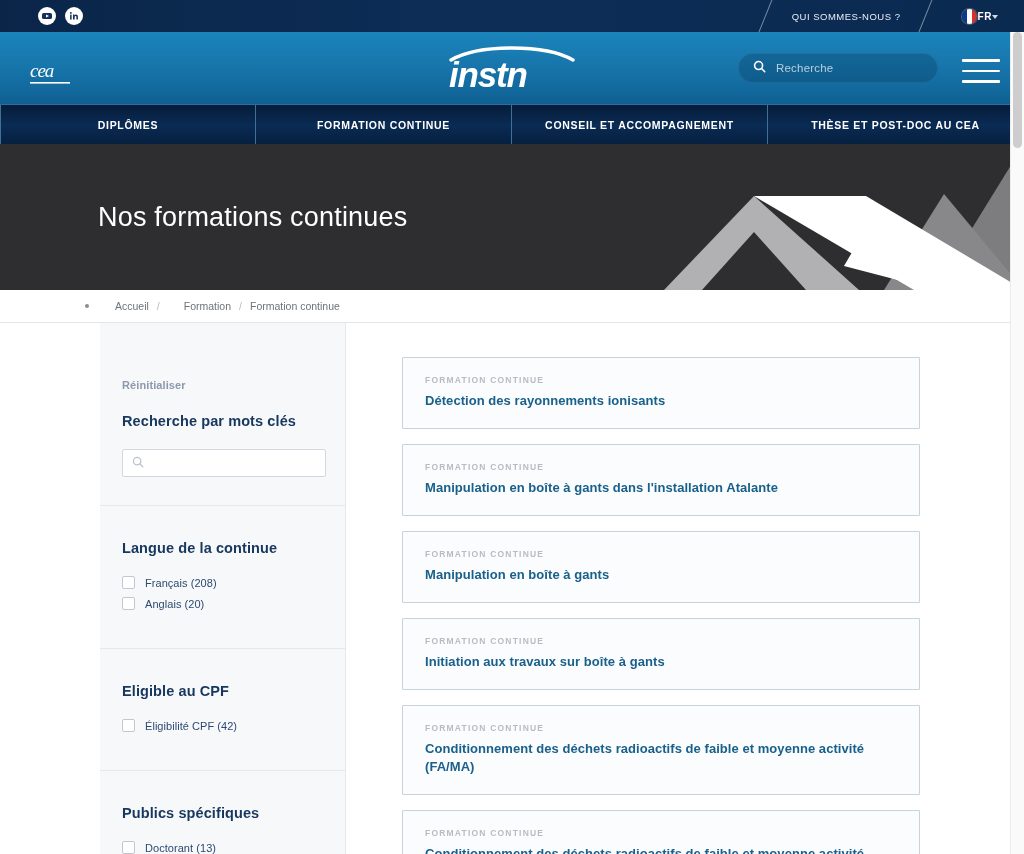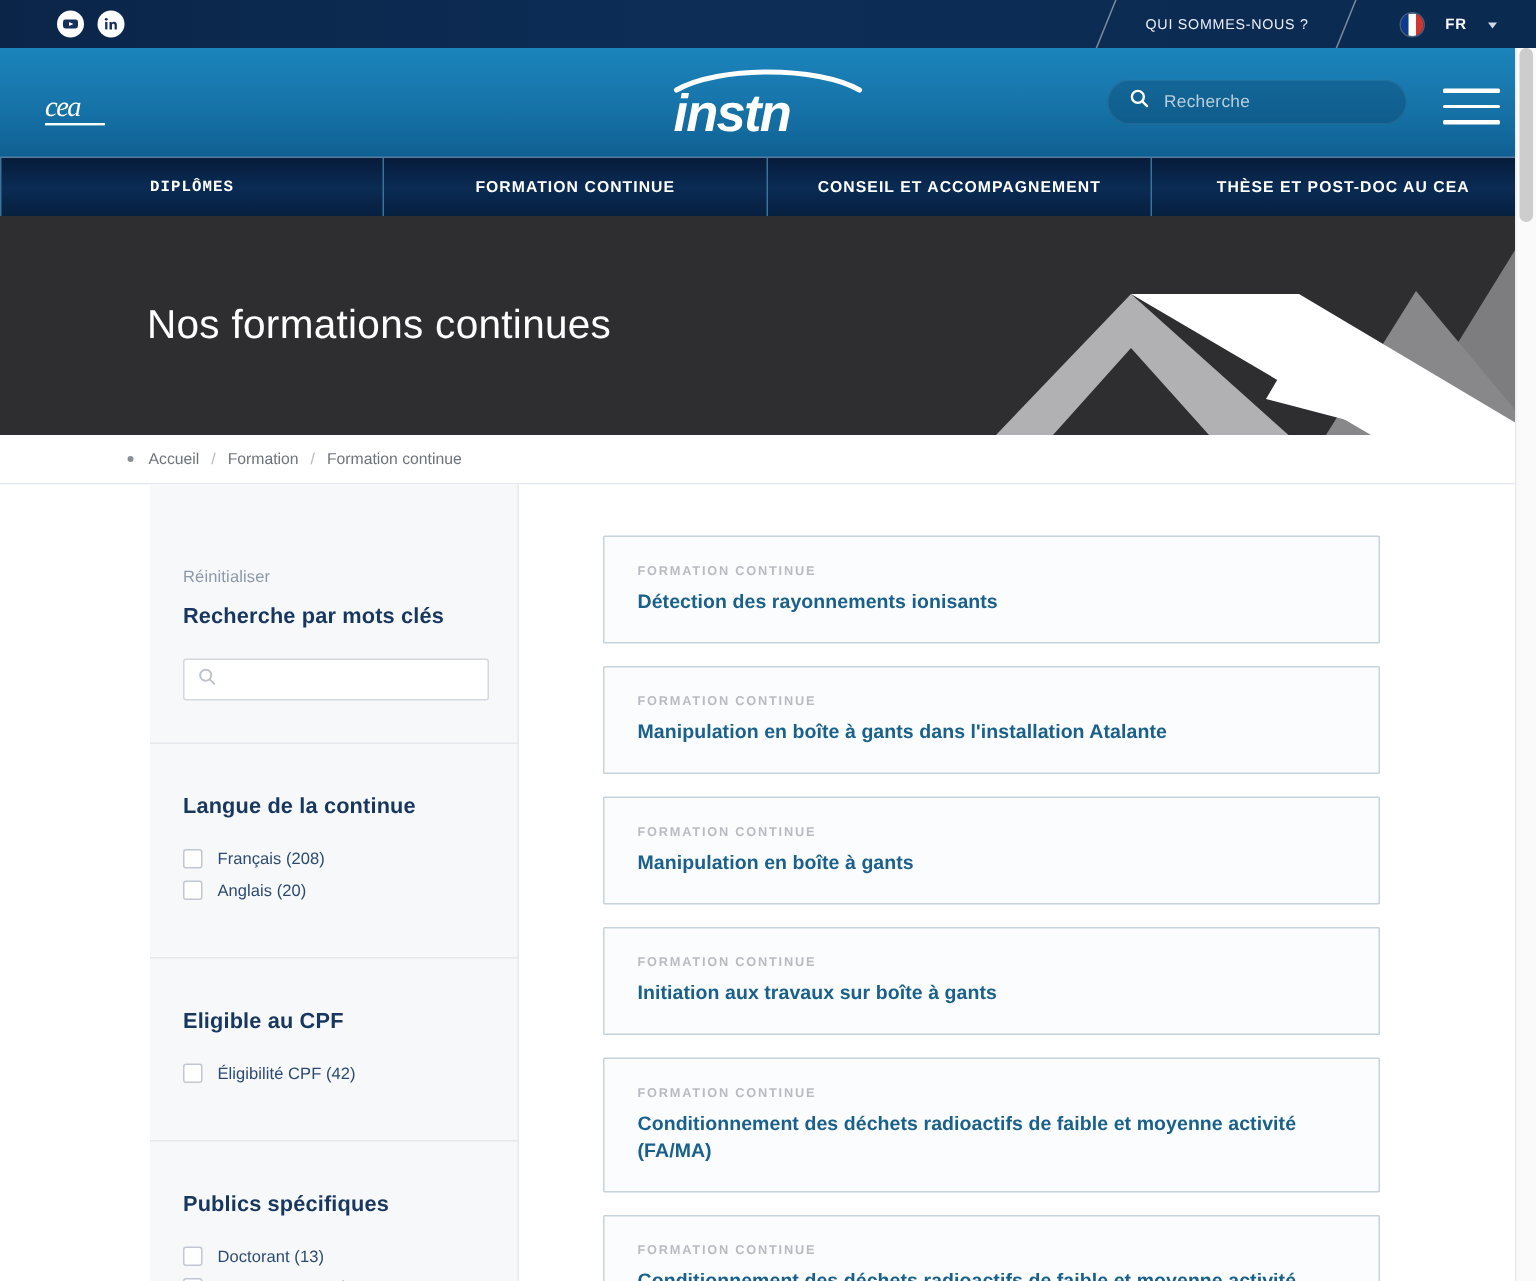--- a/index.html
+++ b/index.html
@@ -39,21 +39,21 @@
   .diag:after{
     content:"";position:absolute;left:11px;top:-4px;
     width:1px;height:40px;background:rgba(255,255,255,.45);
     transform:rotate(22deg);transform-origin:top;
   }
   .qui{
     font-size:9.5px;letter-spacing:.5px;color:#e9eef6;
     padding:0 22px 0 4px;white-space:nowrap;
   }
   .lang{
-    display:flex;align-items:center;gap:14px;
+    display:flex;align-items:center;gap:0;
     padding:0 26px 0 14px;
   }
   .flag{
     width:15px;height:15px;border-radius:50%;overflow:hidden;display:flex;
     box-shadow:0 0 0 1px rgba(255,255,255,.25);
   }
   .flag i{display:block;height:100%;flex:1;}
   .flag .b{background:#0b3a8f;}
   .flag .w{background:#ffffff;}
   .flag .r{background:#d0362f;}
@@ -97,21 +97,21 @@
   .nav{
     height:40px;display:flex;
     background:linear-gradient(180deg,#061c3a 0%,#0a2b54 52%,#06203f 100%);
     border-top:1px solid #2e6d9e;
   }
   .nav-item{
     flex:0 0 auto;display:flex;align-items:center;justify-content:center;
     color:#fff;font-size:10.5px;font-weight:bold;letter-spacing:.7px;
     border-right:1px solid #3d7198;cursor:pointer;
   }
-  .nav-item:first-child{border-left:1px solid #3d7198;font-family:Liberation Mono, monospace;}
+  .nav-item:first-child{border-left:1px solid #3d7198;}
   .nav-i0{width:256px;}
   .nav-i1{width:256px;}
   .nav-i2{width:256px;}
   .nav-i3{width:255px;border-right:none;}
 
   
   .hero{
     position:relative;height:146px;background:#2e2e30;overflow:hidden;
   }
   .hero-title{
@@ -120,34 +120,34 @@
   }
   .hero svg{position:absolute;right:0;top:0;height:146px;width:380px;}
 
   
   .crumbbar{
     height:33px;background:#ffffff;border-bottom:1px solid #e3e6ea;
     display:flex;align-items:center;padding-left:85px;
   }
   .crumb-dot{width:4px;height:4px;border-radius:50%;background:#8a8f97;margin-right:10px;}
   .crumb{font-size:10.5px;color:#6d737b;}
-  .crumb.link{color:#6d737b;cursor:pointer;}
+  .crumb.link{color:#6d737b;cursor:pointer;margin-left:16px;}
   .crumb-sep{font-size:10.5px;color:#b6bbc2;margin:0 8px;}
 
   
   .page{display:flex;height:537px;background:#fff;}
   .sidebar{
     width:246px;margin-left:100px;background:#f7f8fa;
     border-right:1px solid #e6e8ec;
   }
   .sb-block{padding:0 22px;}
   .sb-block.first{padding-top:56px;padding-bottom:28px;border-bottom:1px solid #e6e8ec;}
   .sb-block.sec{padding-top:34px;padding-bottom:30px;border-bottom:1px solid #e6e8ec;}
   .reset{
-    font-size:11px;color:#8d98ab;font-weight:normal;letter-spacing:.1px;margin-bottom:12px;cursor:pointer;
+    font-size:11px;color:#8d98ab;font-weight:bold;letter-spacing:.1px;margin-bottom:22px;cursor:pointer;
   }
   .sb-title{
     font-size:14.5px;font-weight:bold;color:#17375e;letter-spacing:.1px;margin-bottom:20px;
   }
   .kw-input{
     width:204px;height:28px;border:1px solid #d4d8de;background:#fff;border-radius:2px;
     display:flex;align-items:center;padding:0 9px;
   }
   .kw-input .sico{opacity:.55;}
   .kw-input input{

